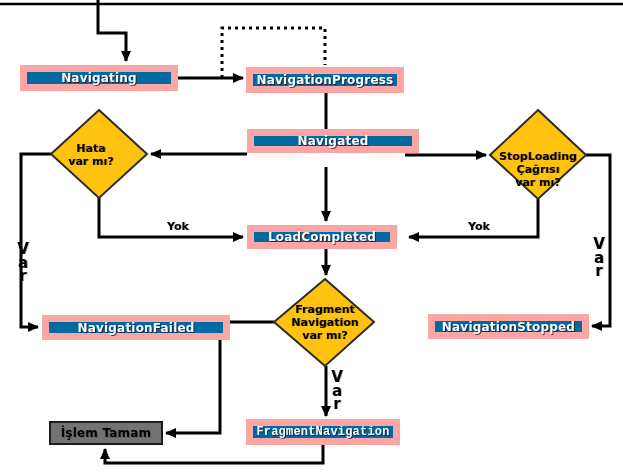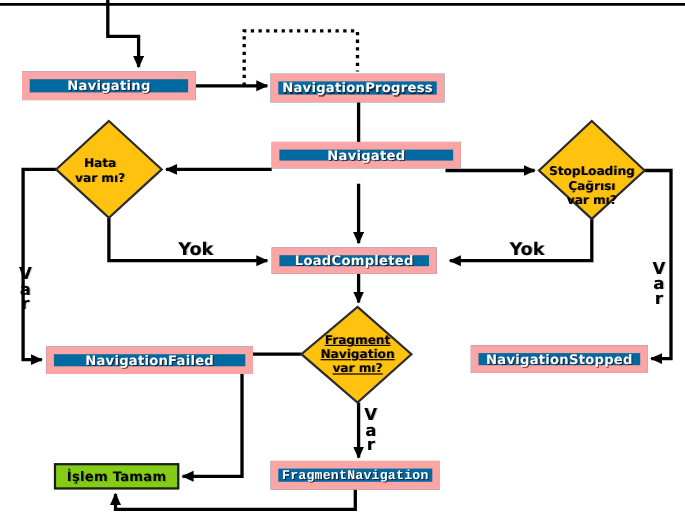--- a/index.html
+++ b/index.html
@@ -12,29 +12,29 @@
   .wire.thin{stroke-width:2.5;}
   .wire.dotted{stroke-dasharray:3 4;stroke-width:3;}
   .diamond{fill:#ffc20e;stroke:#2b2b2b;stroke-width:2;}
   .node{
     position:absolute;box-sizing:border-box;display:flex;align-items:center;justify-content:center;
     background:#0369a1;border:7px solid #fca5a5;color:#ffffff;
     font-size:12px;font-weight:bold;line-height:1;letter-spacing:0.2px;
     text-shadow:1px 1px 0 rgba(30,0,0,0.65);white-space:nowrap;
   }
   .node.terminal{
-    background:#84cc16;border:2px solid #1c1c1c;color:#000000;text-shadow:1px 1px 0 rgba(0,0,0,0.18);
+    background:#737373;border:2px solid #1c1c1c;color:#000000;text-shadow:1px 1px 0 rgba(0,0,0,0.18);
   }
   .decision-label{
     position:absolute;transform:translate(-50%,-50%);text-align:center;
     color:#000000;font-size:11px;font-weight:bold;line-height:13px;white-space:pre-line;
     text-shadow:1px 0 0 rgba(0,0,0,0.28);
   }
   .edge-label{
-    position:absolute;color:#000000;font-size:16px;font-weight:bold;line-height:12px;
+    position:absolute;color:#000000;font-size:11px;font-weight:bold;line-height:12px;
     text-shadow:1px 0 0 rgba(0,0,0,0.28);
   }
   .edge-label.h{width:36px;text-align:center;}
   .edge-label.v{width:14px;word-break:break-all;text-align:center;line-height:13.5px;font-size:15px;}
 </style>
 </head>
 <body>
 
 <div class="stage">
 
@@ -84,21 +84,21 @@
 
   <div class="node terminal" style="left:49px;top:421px;width:114px;height:24px;">İşlem Tamam</div>
 
   <div class="decision-label" style="left:91px;top:155px;">Hata
 var mı?</div>
 
   <div class="decision-label" style="left:538px;top:169px;">StopLoading
 Çağrısı
 var mı?</div>
 
-  <div class="decision-label" style="left:325px;top:322px;text-decoration:underline;">Fragment
+  <div class="decision-label" style="left:325px;top:322px;">Fragment
 Navigation
 var mı?</div>
 
   <div class="edge-label h" style="left:160px;top:221px;">Yok</div>
 
   <div class="edge-label h" style="left:461px;top:221px;">Yok</div>
 
   <div class="edge-label v" style="left:16px;top:243px;">Var</div>
 
   <div class="edge-label v" style="left:592px;top:238px;">Var</div>

